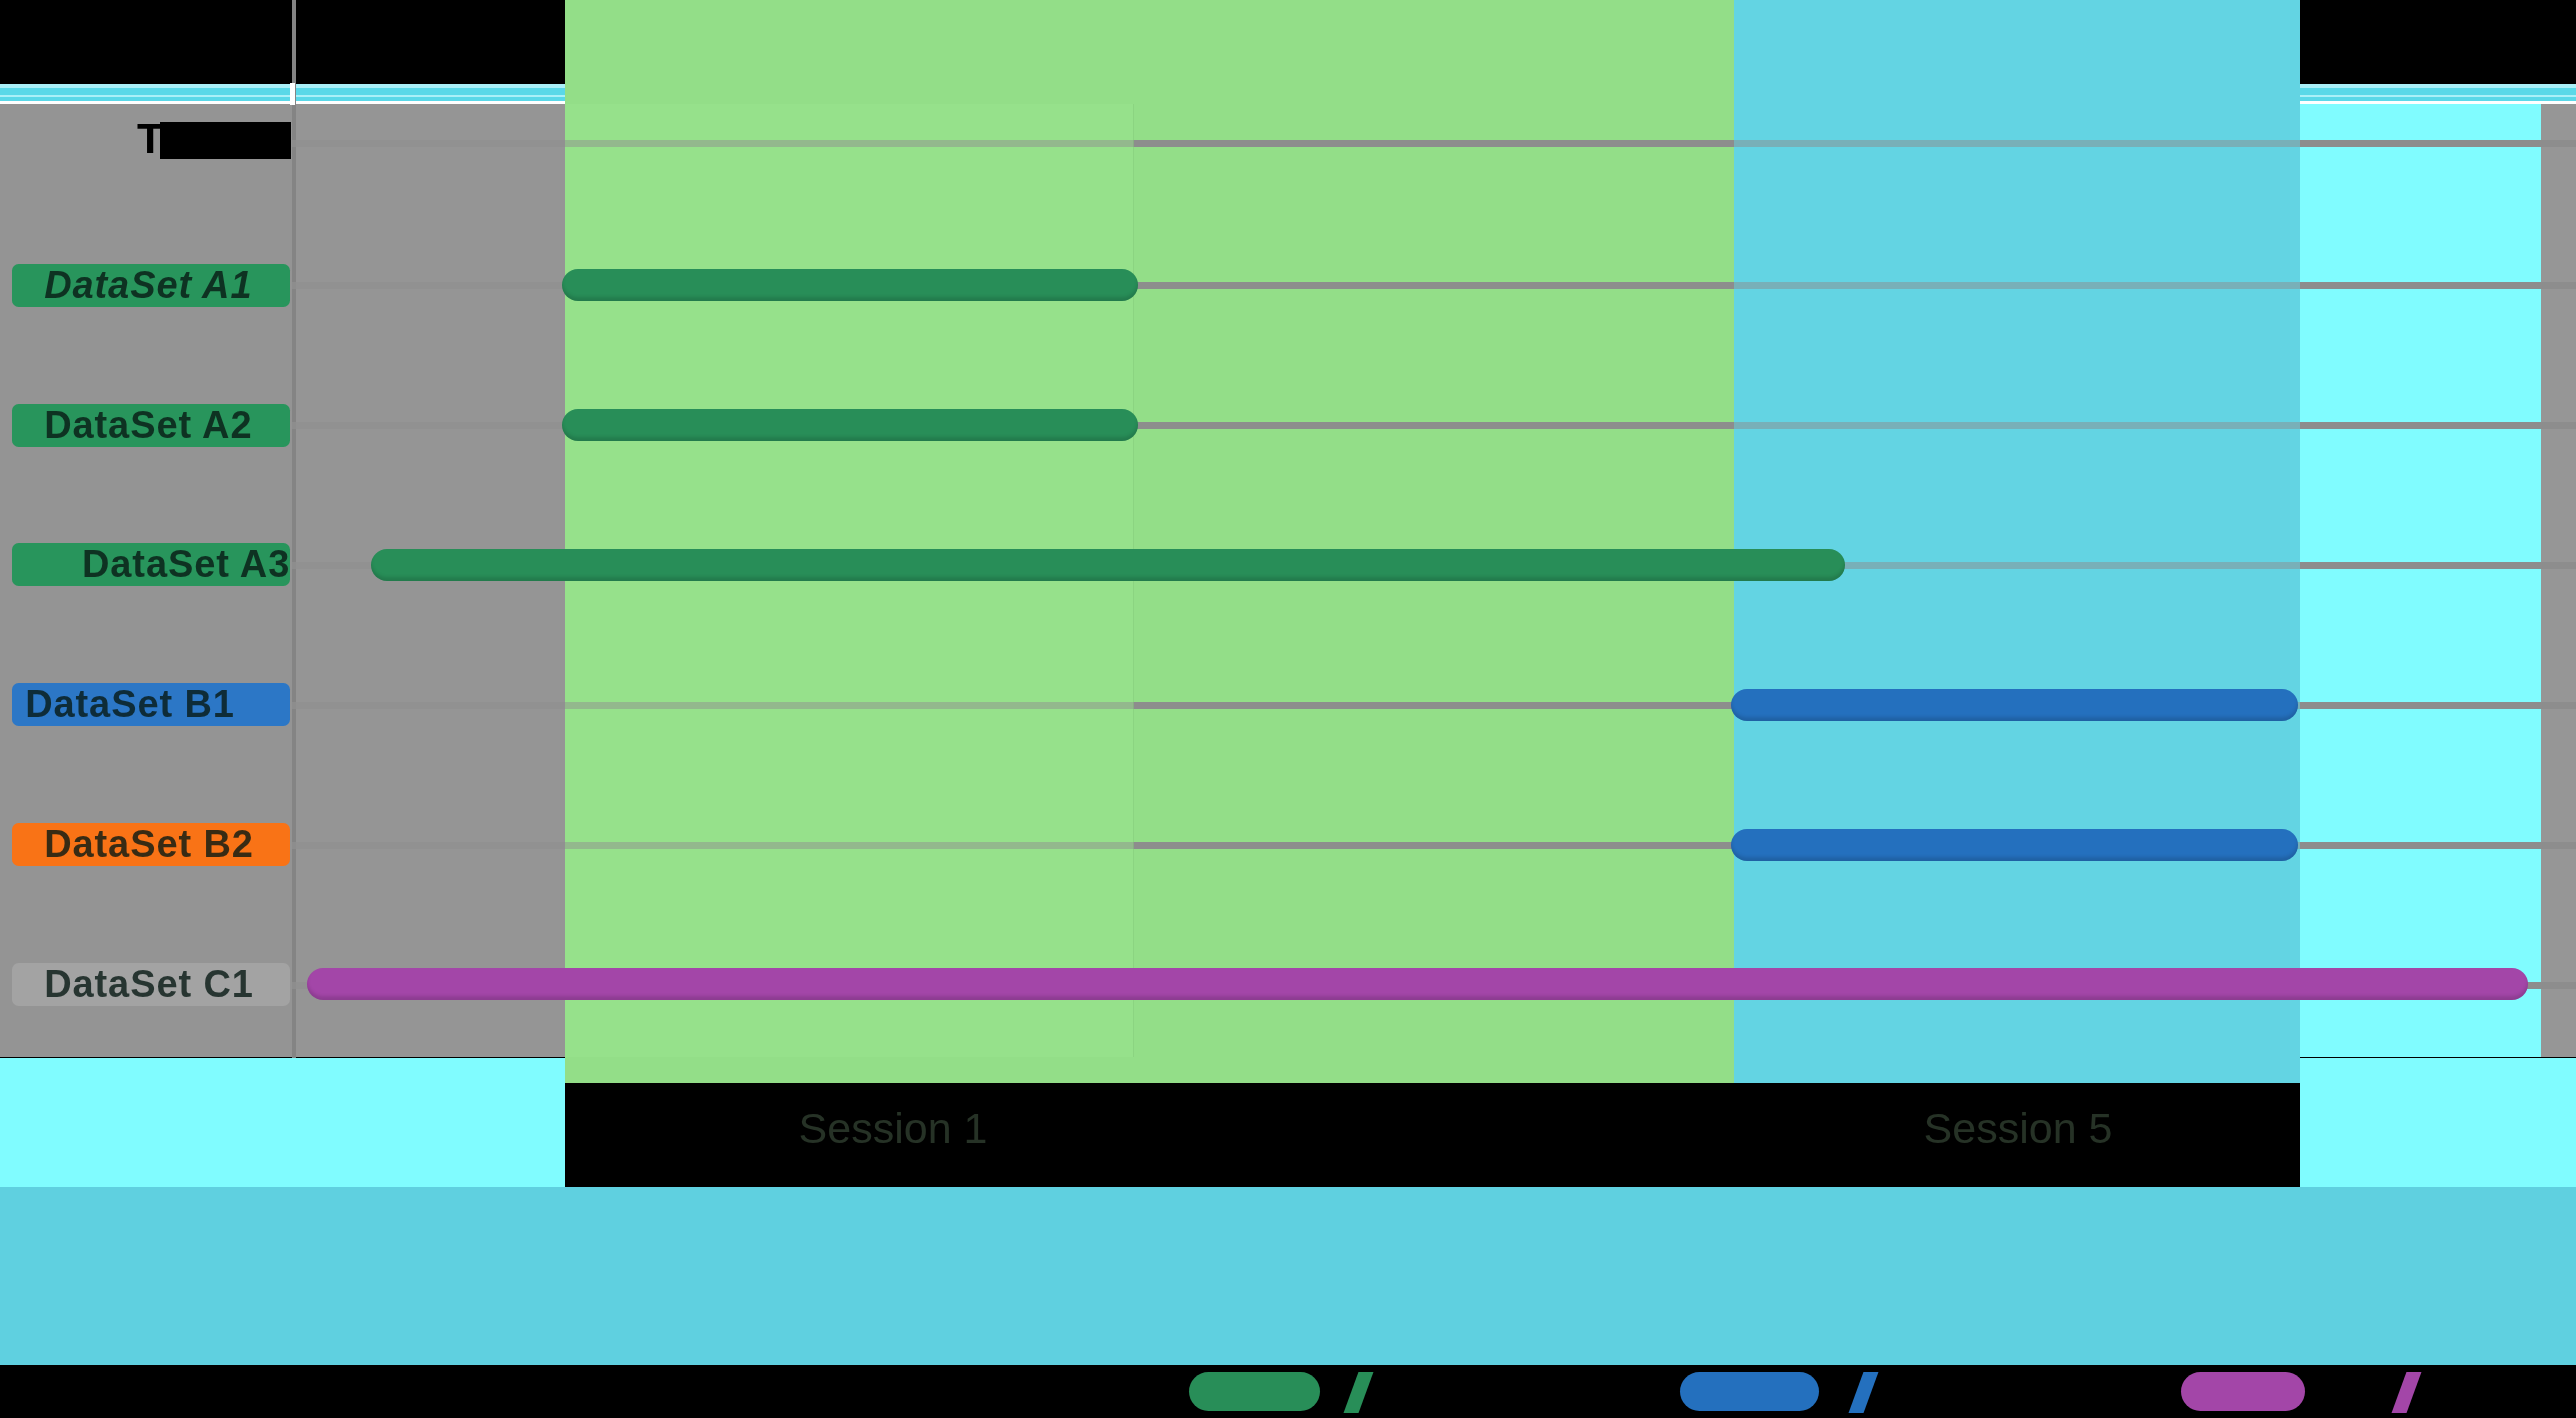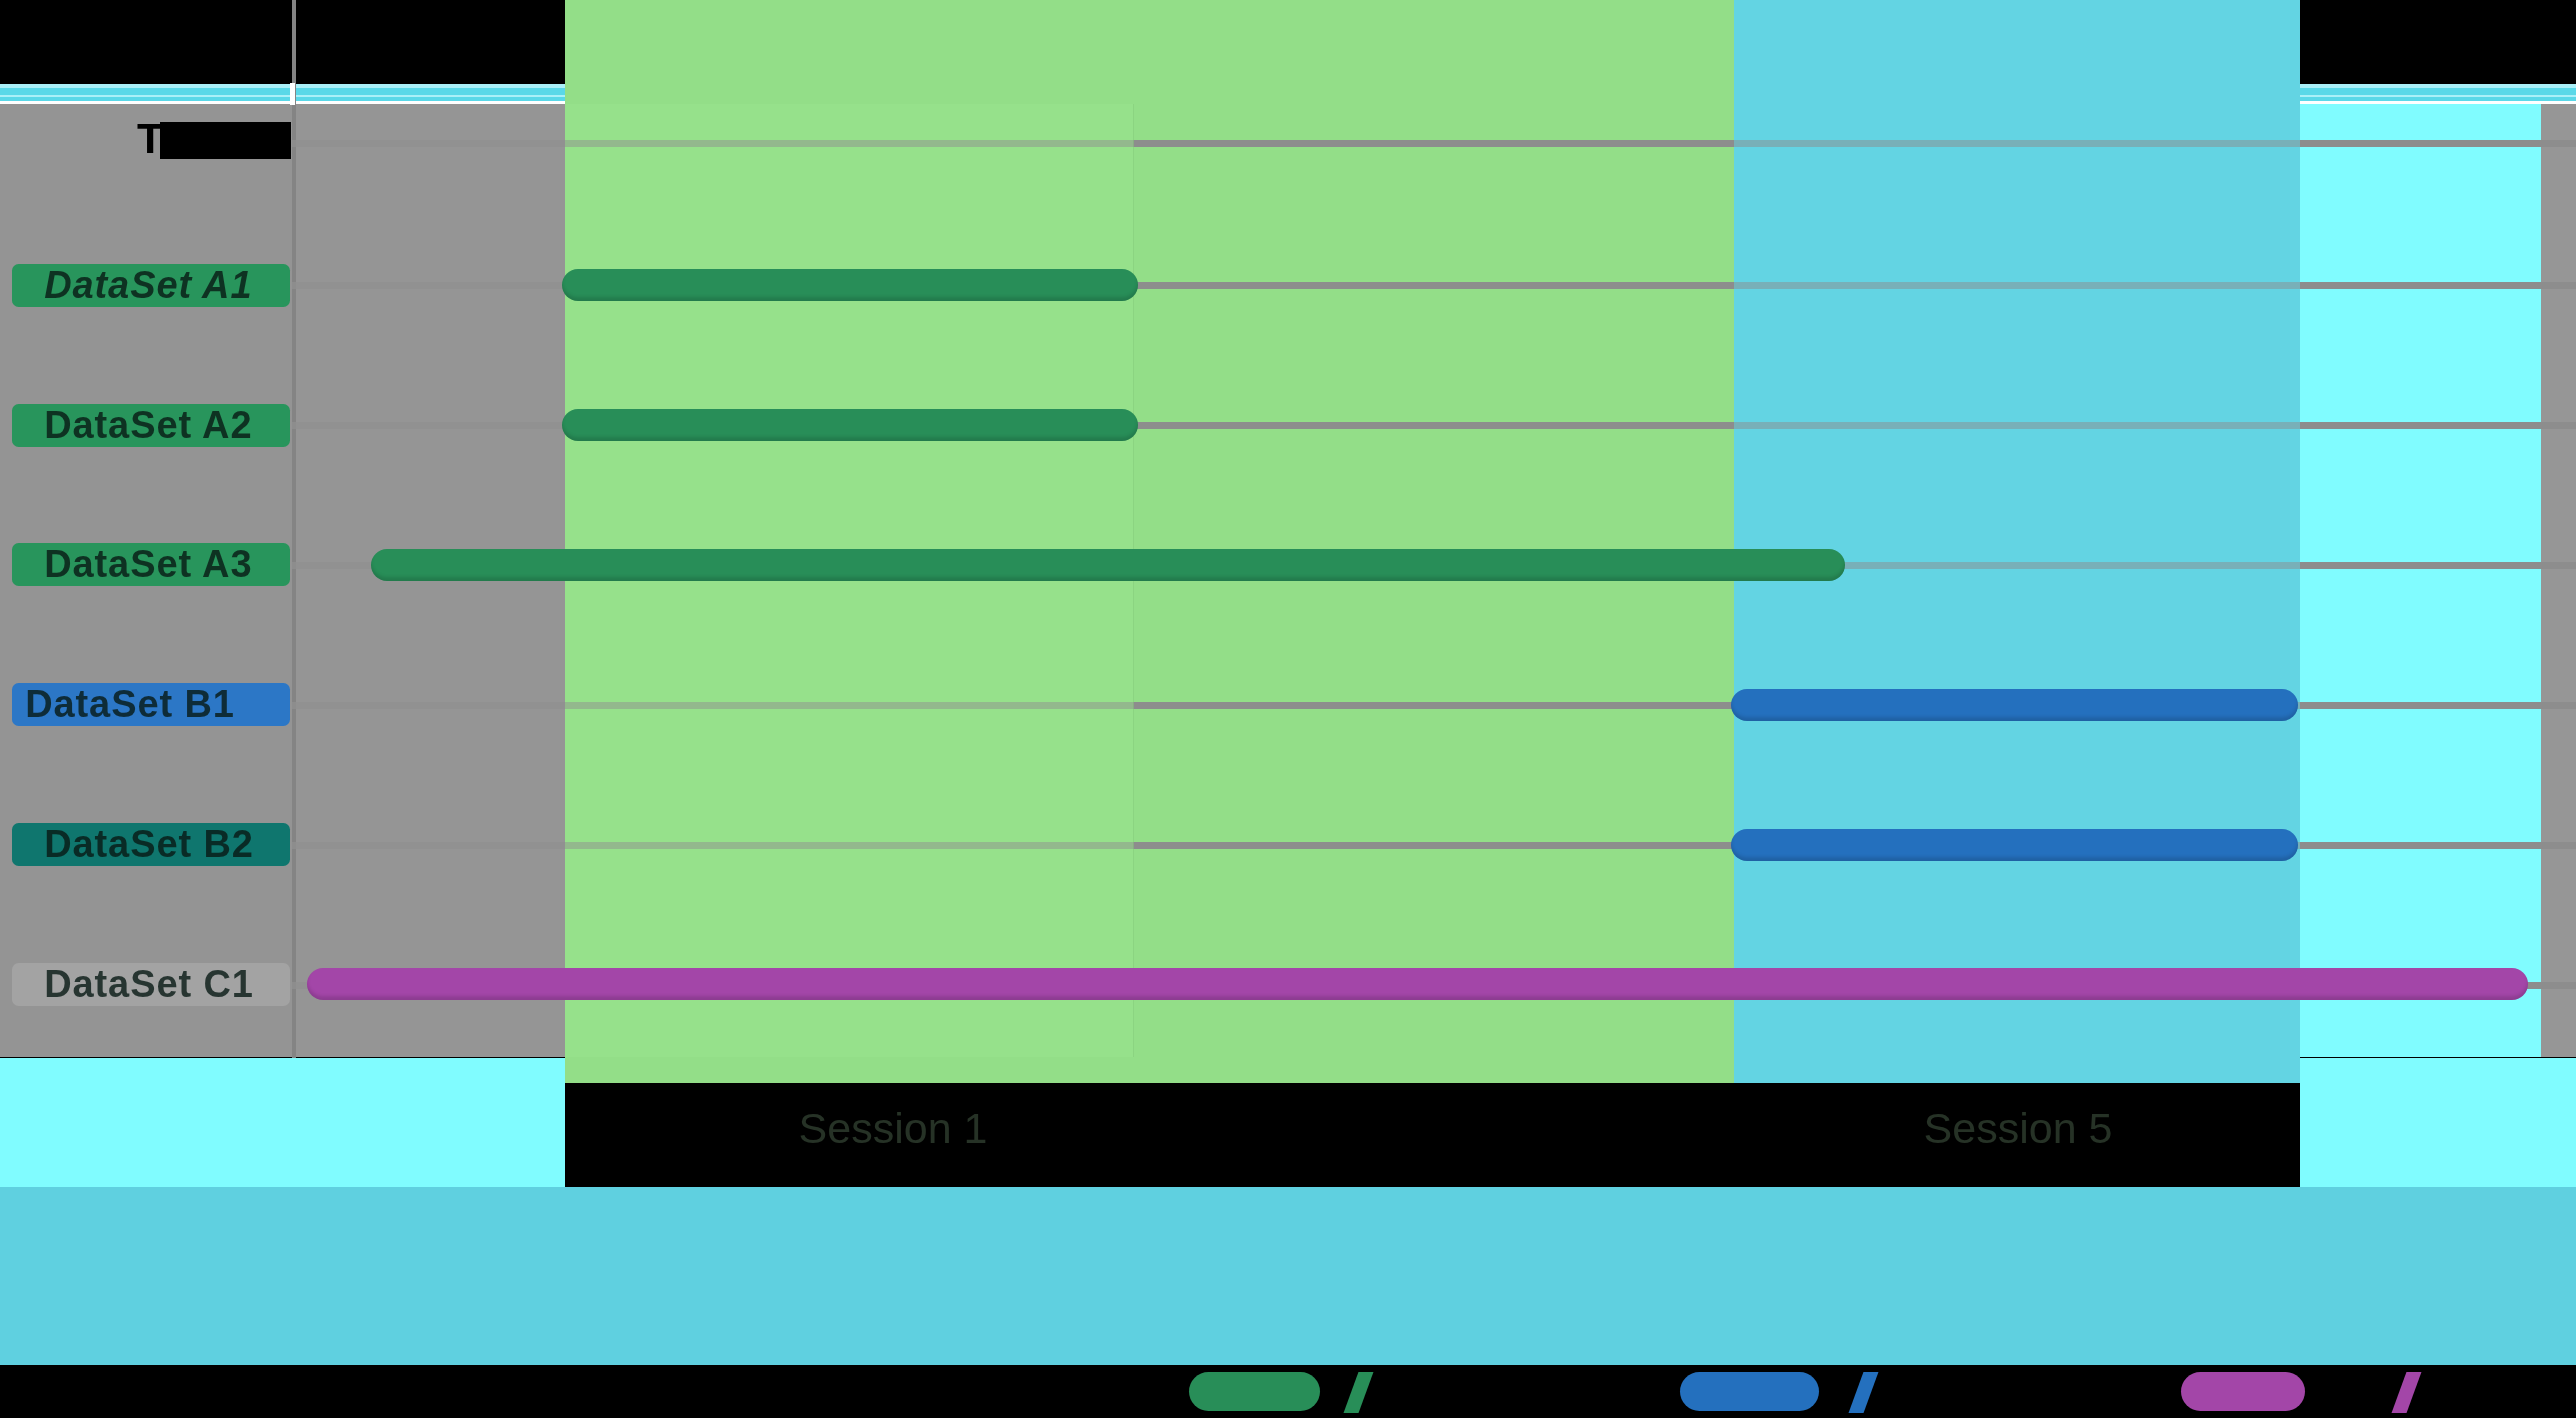--- a/index.html
+++ b/index.html
@@ -84,29 +84,29 @@
 
   <div id="row-layer">
       <div class="row-pill" style="top: 264px; background: rgb(40, 149, 92); font-style: italic;">
         <span>DataSet A1</span>
       </div>
       <div class="bar" style="left: 562px; width: 576px; top: 269px; background: rgb(40, 142, 88);"></div>
       <div class="row-pill" style="top: 404px; background: rgb(40, 149, 92); text-align: right;">
         <span>DataSet A2</span>
       </div>
       <div class="bar" style="left: 562px; width: 576px; top: 409px; background: rgb(40, 142, 88);"></div>
-      <div class="row-pill" style="top: 543px; background: rgb(40, 149, 92);">
+      <div class="row-pill" style="top: 543px; background: rgb(40, 149, 92); justify-content: flex-end;">
         <span>DataSet A3</span>
       </div>
       <div class="bar" style="left: 371px; width: 1474px; top: 549px; background: rgb(40, 142, 88);"></div>
       <div class="row-pill" style="top: 683px; background: rgb(44, 119, 198); padding-left: 13px;">
         <span>DataSet B1</span>
       </div>
       <div class="bar" style="left: 1731px; width: 567px; top: 689px; background: rgb(36, 112, 190);"></div>
-      <div class="row-pill" style="top: 823px; background: #0f766e;">
+      <div class="row-pill" style="top: 823px; background: #f97316;">
         <span>DataSet B2</span>
       </div>
       <div class="bar" style="left: 1731px; width: 567px; top: 829px; background: rgb(36, 112, 190);"></div>
       <div class="row-pill" style="top: 963px; background: #a3a3a3;">
         <span>DataSet C1</span>
       </div>
       <div class="bar" style="left: 307px; width: 2221px; top: 968px; background: rgb(163, 70, 168);"></div>
     </div>
 
   <div class="abs" id="title-t">T</div>

